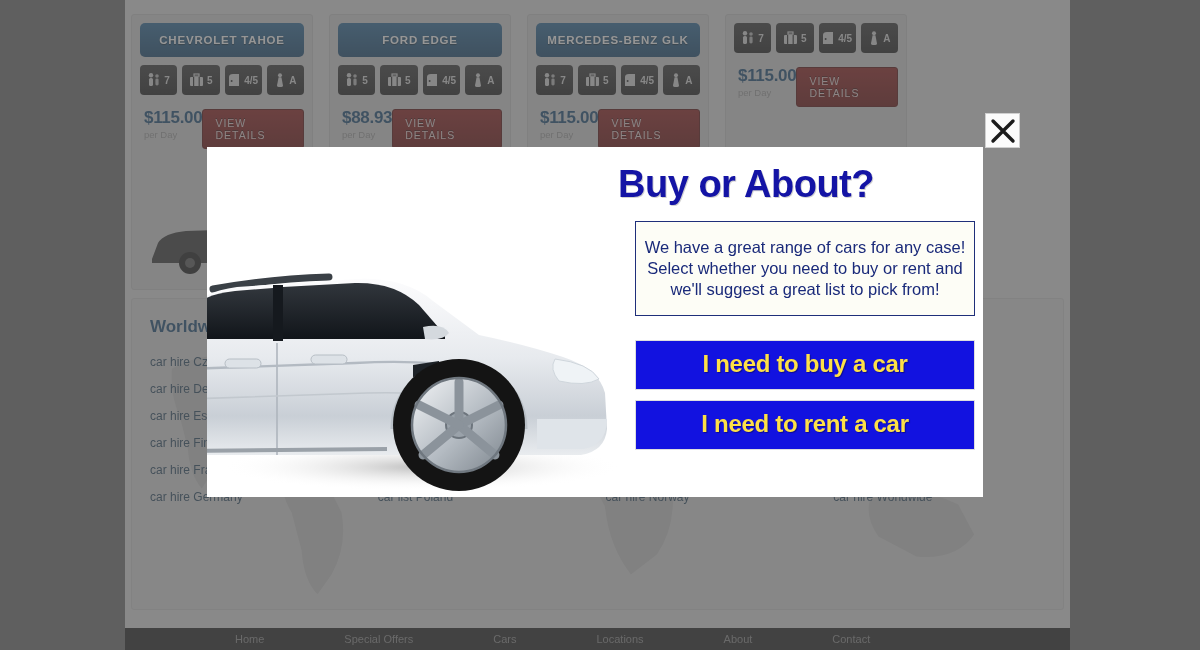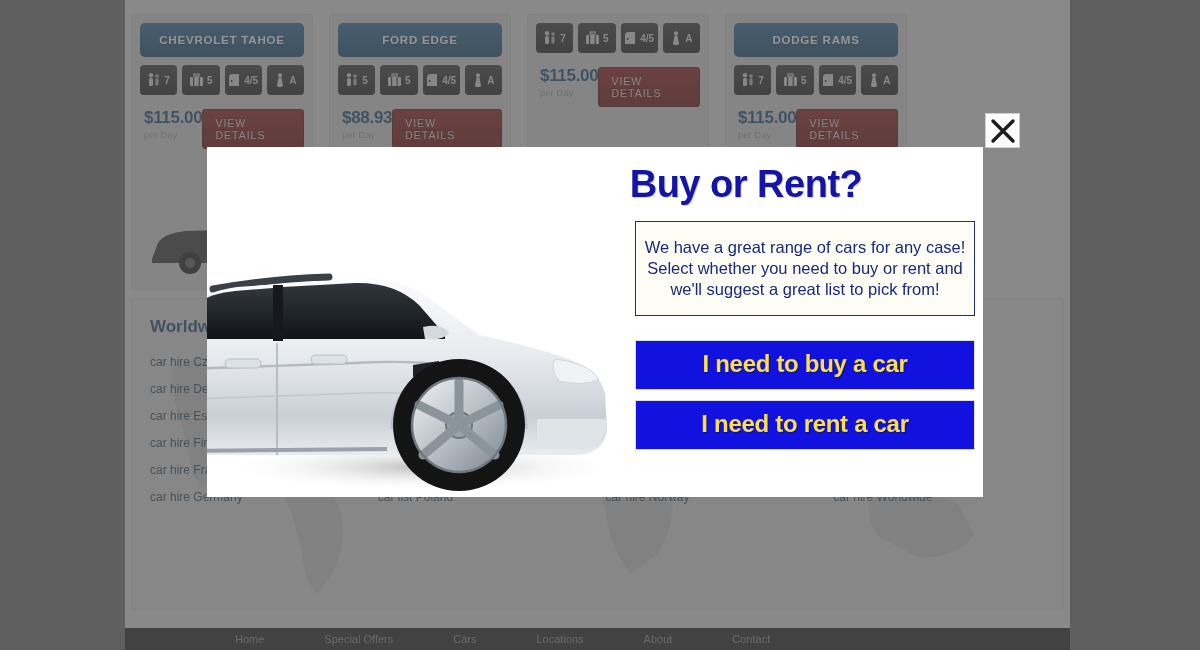--- a/index.html
+++ b/index.html
@@ -147,21 +147,21 @@
   }
 
   
   .footer {
     position: absolute;
     left: 0; top: 628px;
     width: 945px; height: 22px;
     background: #232323;
     display: flex;
     align-items: center;
-    gap: 60px;
+    gap: 80px;
     padding-left: 110px;
   }
   .footer a {
     color: #8a8a8a;
     font-size: 11px;
     text-decoration: none;
   }
 
   
   #overlay {
@@ -347,20 +347,21 @@
         <div class="car-photo">
           <svg width="190" height="70" viewBox="0 0 190 70">
             <path d="M12 52 L18 36 Q24 26 46 24 L108 22 Q134 22 150 34 L172 40 Q182 43 182 50 L182 56 L12 56 Z" fill="#b9b9b9"></path>
             <circle cx="50" cy="56" r="11" fill="#2a2a2a"></circle>
               <circle cx="146" cy="56" r="11" fill="#2a2a2a"></circle>
           </svg>
         </div>
       </div>
 
       <div class="car-card">
+        <div class="car-title">MERCEDES-BENZ GLK</div>
         <div class="spec-row">
           <div class="spec">
             <svg width="14" height="16" viewBox="0 0 14 16">
               <circle cx="4" cy="3.2" r="2.2" fill="#d8d8d8"></circle>
                 <rect x="2" y="6" width="4" height="8" rx="1.6" fill="#d8d8d8"></rect>
               <circle cx="10" cy="4" r="1.8" fill="#b8b8b8"></circle>
                 <rect x="8.4" y="6.4" width="3.2" height="7" rx="1.4" fill="#b8b8b8"></rect>
             </svg>
             <span>7</span>
           </div>
@@ -398,21 +399,20 @@
         <div class="car-photo">
           <svg width="190" height="70" viewBox="0 0 190 70">
             <path d="M12 52 L18 36 Q24 26 46 24 L108 22 Q134 22 150 34 L172 40 Q182 43 182 50 L182 56 L12 56 Z" fill="#c4c4c4"></path>
             <circle cx="50" cy="56" r="11" fill="#2a2a2a"></circle>
               <circle cx="146" cy="56" r="11" fill="#2a2a2a"></circle>
           </svg>
         </div>
       </div>
 
       <div class="car-card">
-        <div class="car-title">DODGE RAMS</div>
         <div class="spec-row">
           <div class="spec">
             <svg width="14" height="16" viewBox="0 0 14 16">
               <circle cx="4" cy="3.2" r="2.2" fill="#d8d8d8"></circle>
                 <rect x="2" y="6" width="4" height="8" rx="1.6" fill="#d8d8d8"></rect>
               <circle cx="10" cy="4" r="1.8" fill="#b8b8b8"></circle>
                 <rect x="8.4" y="6.4" width="3.2" height="7" rx="1.4" fill="#b8b8b8"></rect>
             </svg>
             <span>7</span>
           </div>
@@ -578,21 +578,21 @@
         <path d="M252 258 L288 288"></path>
         <path d="M252 258 L216 288"></path>
         <path d="M252 258 L212 238"></path>
       </g>
       <circle cx="252" cy="258" r="47" fill="none" stroke="#6f777f" stroke-width="2.5"></circle>
 
       <path d="M-20 284 L180 282" stroke="#9aa1a8" stroke-width="4" fill="none"></path>
     </svg>
 
     <div class="modal-right">
-      <div class="modal-title">Buy or Rent?</div>
+      <div class="modal-title">Buy or About?</div>
       <div class="modal-desc">We have a great range of cars for any case! Select whether you need to buy or rent and we'll suggest a great list to pick from!</div>
       <div class="modal-actions">
         <div class="cta">I need to buy a car</div>
         <div class="cta">I need to rent a car</div>
       </div>
     </div>
   </div>
 
   <div id="close-btn">
     <svg width="26" height="26" viewBox="0 0 26 26">

